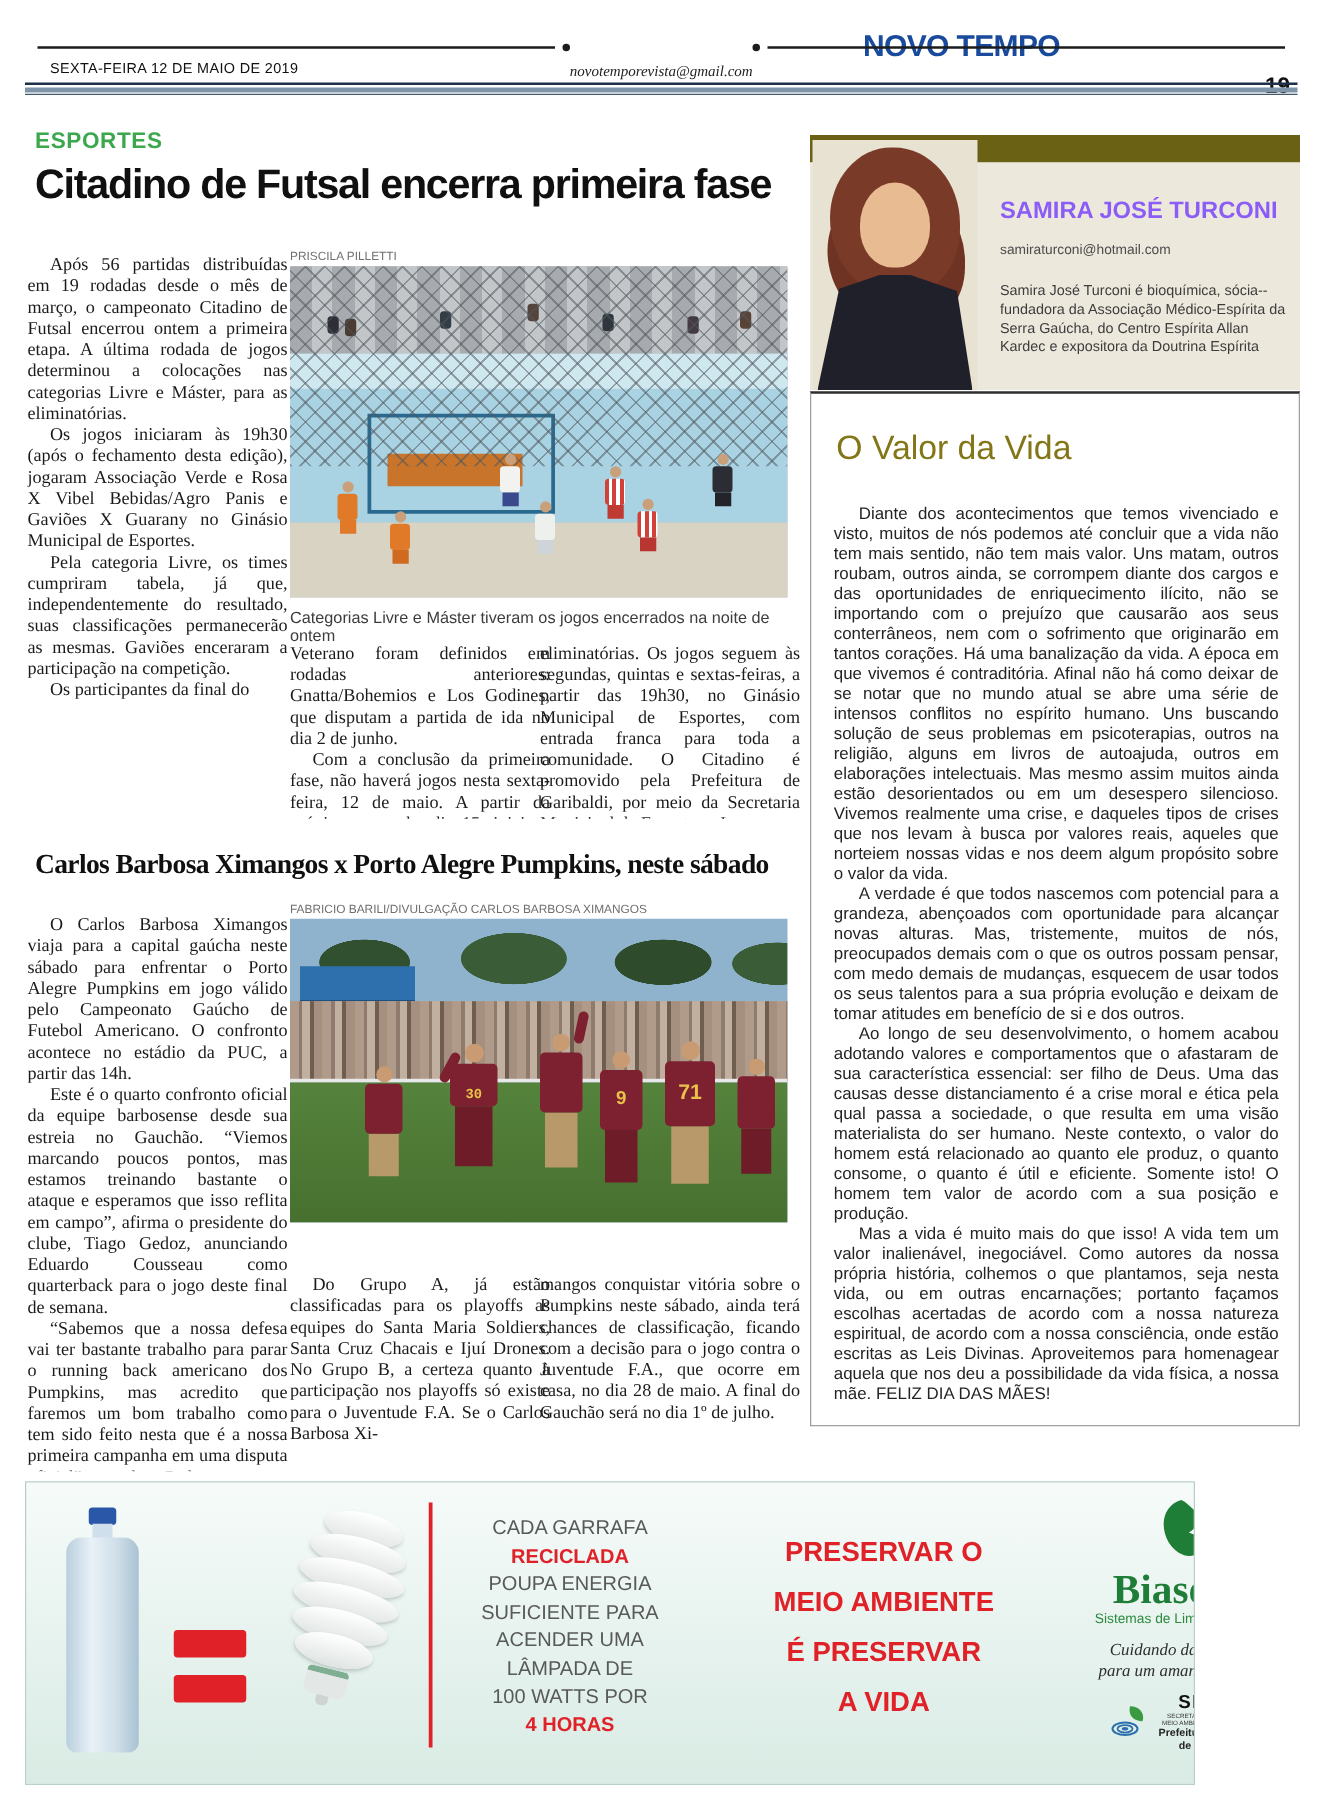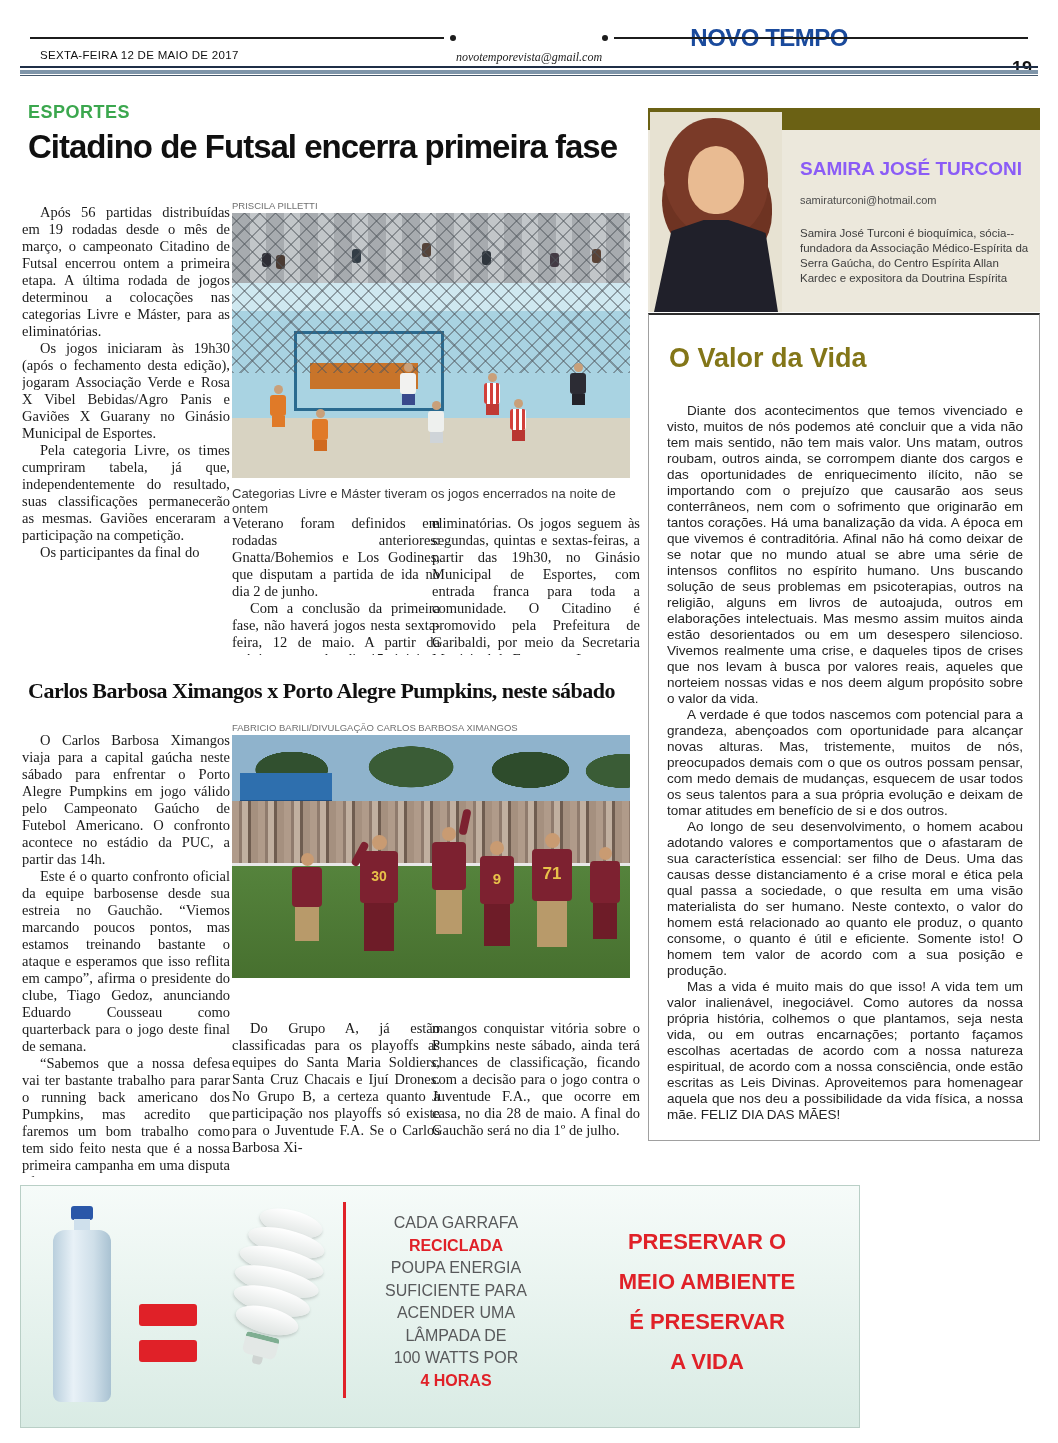--- a/index.html
+++ b/index.html
@@ -100,27 +100,27 @@
               background:#f3e4e0; clip-path:polygon(0 0, 100% 0, 78% 100%, 22% 100%); }
   .op-name  { position:absolute; left:800px; top:158px; font-family:"Liberation Sans", sans-serif;
               font-weight:bold; font-size:19px; color:#8b5cf6; }
   .op-email { position:absolute; left:800px; top:194px; font-family:"Liberation Sans", sans-serif;
               font-size:11px; color:#4c4c4c; }
   .op-bio   { position:absolute; left:800px; top:226px; width:232px; font-family:"Liberation Sans", sans-serif;
               font-size:11.5px; line-height:15px; color:#3d3d3d; }
   .op-box   { position:absolute; left:648px; top:313px; width:392px; height:828px;
               border:1px solid #a0a0a0; border-top:2px solid #2e2e2e; background:#fff; }
   .op-title { position:absolute; left:20px; top:28px; font-family:"Liberation Sans", sans-serif;
-              font-weight:bold; font-size:27px; color:#837618; }
+              font-weight:normal; font-size:27px; color:#837618; }
   .op-body  { position:absolute; left:18px; top:88px; width:356px; text-align:justify;
               font-family:"Liberation Sans", sans-serif; font-size:13.5px; line-height:16px; color:#232323; }
   .op-body p { text-indent:20px; }
 
   
-  .ad { position:absolute; left:20px; top:1185px; width:840px; height:243px;
+  .ad { position:absolute; left:20px; top:1185px; width:936px; height:243px;
         background:linear-gradient(#f6fbf9, #d9ebe4); border:1px solid #b9cfc6; overflow:hidden; }
   .ad-bottle { position:absolute; left:26px; top:20px; width:70px; height:198px; }
   .ad-cap    { position:absolute; left:24px; top:0; width:22px; height:14px; background:#2a57a8; border-radius:3px; }
   .ad-neck   { position:absolute; left:27px; top:13px; width:16px; height:12px; background:#cfe0ec; }
   .ad-bodyb  { position:absolute; left:6px; top:24px; width:58px; height:172px; border-radius:12px 12px 8px 8px;
                background:linear-gradient(90deg,#b9cfdd,#e8f1f7 35%,#cfdfe9 70%,#a9c2d2); }
   .ad-eq b   { display:block; width:58px; height:22px; background:#e02128; border-radius:3px; }
   .ad-eq     { position:absolute; left:118px; top:118px; }
   .ad-eq b + b { margin-top:14px; }
   .ad-bulb   { position:absolute; left:196px; top:22px; width:110px; height:185px; transform:rotate(14deg); }
@@ -150,21 +150,21 @@
 </head>
 <body>
 
 <div class="page">
 
   <div class="rule" style="left:30px; top:37px; width:414px;"></div>
   <div class="dot" style="left:450px; top:35px;"></div>
   <div class="masthead">NOVO TEMPO</div>
   <div class="dot" style="left:602px; top:35px;"></div>
   <div class="rule" style="left:614px; top:37px; width:414px;"></div>
-  <div class="pub-date">SEXTA-FEIRA 12 DE MAIO DE 2017</div>
+  <div class="pub-date">SEXTA-FEIRA 12 DE MAIO DE 2019</div>
   <div class="mast-email">novotemporevista@gmail.com</div>
   <div class="page-num">19</div>
   <div class="hr-a"></div>
   <div class="hr-b"></div>
   <div class="hr-c"></div>
 
   <div class="section-label">ESPORTES</div>
   <h1 class="headline1">Citadino de Futsal encerra primeira fase</h1>
 
   <div class="credit" style="left:232px; top:200px; width:398px;">PRISCILA PILLETTI</div>
@@ -248,21 +248,21 @@
     <div class="p2-rail"></div>
     <div class="p2-grass"></div>
     <div class="fb" style="left:60px; top:118px;">
       <div class="head" style="width:13px; height:13px;"></div>
       <div class="shirt" style="width:30px; height:40px; font-size:0;"></div>
       <div class="pants" style="width:24px; height:34px; background:#b89a6a;"></div>
     </div>
     <div class="fb" style="left:128px; top:100px;">
       <div class="arm" style="left:-4px; top:6px; transform:rotate(28deg);"></div>
       <div class="head" style="width:15px; height:15px;"></div>
-      <div class="shirt" style="width:38px; height:52px; font-size:14px; line-height:50px;">30</div>
+      <div class="shirt" style="width:38px; height:34px; font-size:11px; line-height:50px;font-family:Liberation Mono, monospace;">30</div>
       <div class="pants" style="width:30px; height:48px; background:#6e1c28;"></div>
     </div>
     <div class="fb" style="left:200px; top:92px;">
       <div class="arm" style="right:-3px; top:-18px; transform:rotate(12deg);"></div>
       <div class="head" style="width:14px; height:14px;"></div>
       <div class="shirt" style="width:34px; height:48px; font-size:0;"></div>
       <div class="pants" style="width:26px; height:44px; background:#b89a6a;"></div>
     </div>
     <div class="fb" style="left:248px; top:106px;">
       <div class="head" style="width:14px; height:14px;"></div>

